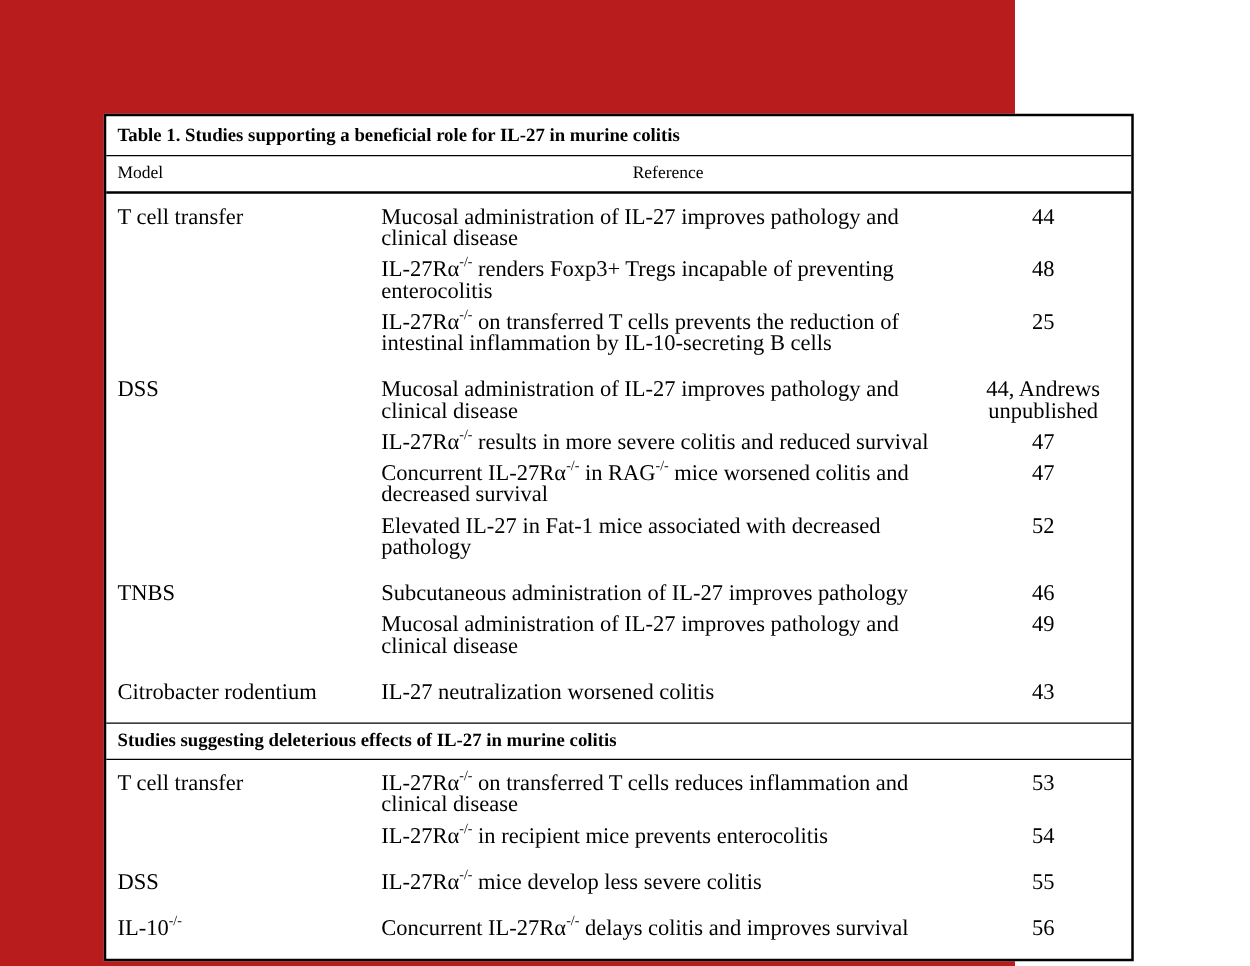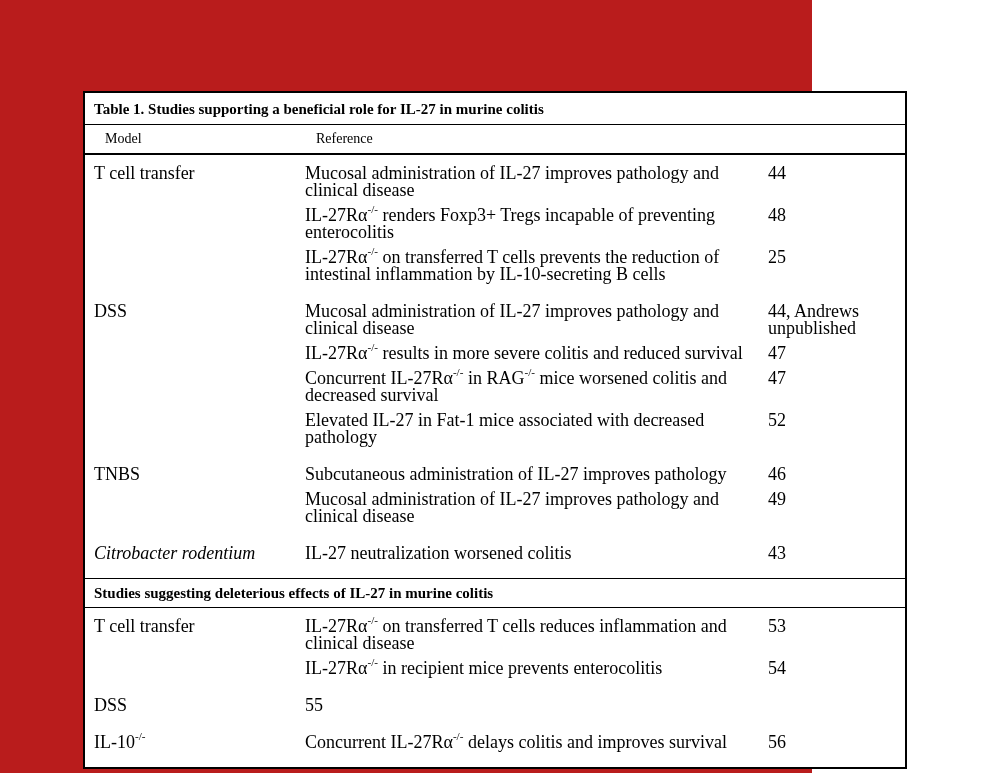--- a/index.html
+++ b/index.html
@@ -30,45 +30,45 @@
 
   .grid-row {
     display: grid;
     grid-template-columns: 220px 463px 1fr;
     align-items: start;
   }
 
   .header-row {
     border-bottom: 2px solid #000;
     font-size: 14px;
-    padding: 5px 0 6px 11px;
+    padding: 5px 0 6px 0;
     line-height: 18px;
   }
 
   .cell { font-size: 18px; line-height: 17px; }
   .cell.model { padding-left: 9px; }
-  .cell.ref   { padding-right: 4px; }
+  .cell.ref   { padding-right: 4px; text-align: center; }
   .header-row .cell { font-size: 14px; }
 
   .tbody { padding: 6px 0 12px 0; }
 
   .trow { padding: 4px 0; }
 
   .tgroup + .tgroup { margin-top: 12px; }
 
   .section-header {
     border-top: 1px solid #000;
     border-bottom: 1px solid #000;
     font-weight: bold;
     font-size: 15px;
     line-height: 18px;
     padding: 5px 9px;
   }
 
-  .italic { font-style: italic; }
+  .italic { }
 
   sup {
     font-size: 0.62em;
     vertical-align: super;
     line-height: 0;
     position: relative;
     top: -1px;
   }
 </style>
 </head>
@@ -163,20 +163,21 @@
         <div class="grid-row trow">
           <div class="cell model"></div>
           <div class="cell result">IL-27Rα<sup>-/-</sup> in recipient mice prevents enterocolitis</div>
           <div class="cell ref">54</div>
         </div>
       </div>
 
       <div class="tgroup">
         <div class="grid-row trow">
           <div class="cell model">DSS</div>
+          <div class="cell result">IL-27Rα<sup>-/-</sup> mice develop less severe colitis</div>
           <div class="cell ref">55</div>
         </div>
       </div>
 
       <div class="tgroup">
         <div class="grid-row trow">
           <div class="cell model">IL-10<sup>-/-</sup></div>
           <div class="cell result">Concurrent IL-27Rα<sup>-/-</sup> delays colitis and improves survival</div>
           <div class="cell ref">56</div>
         </div>

